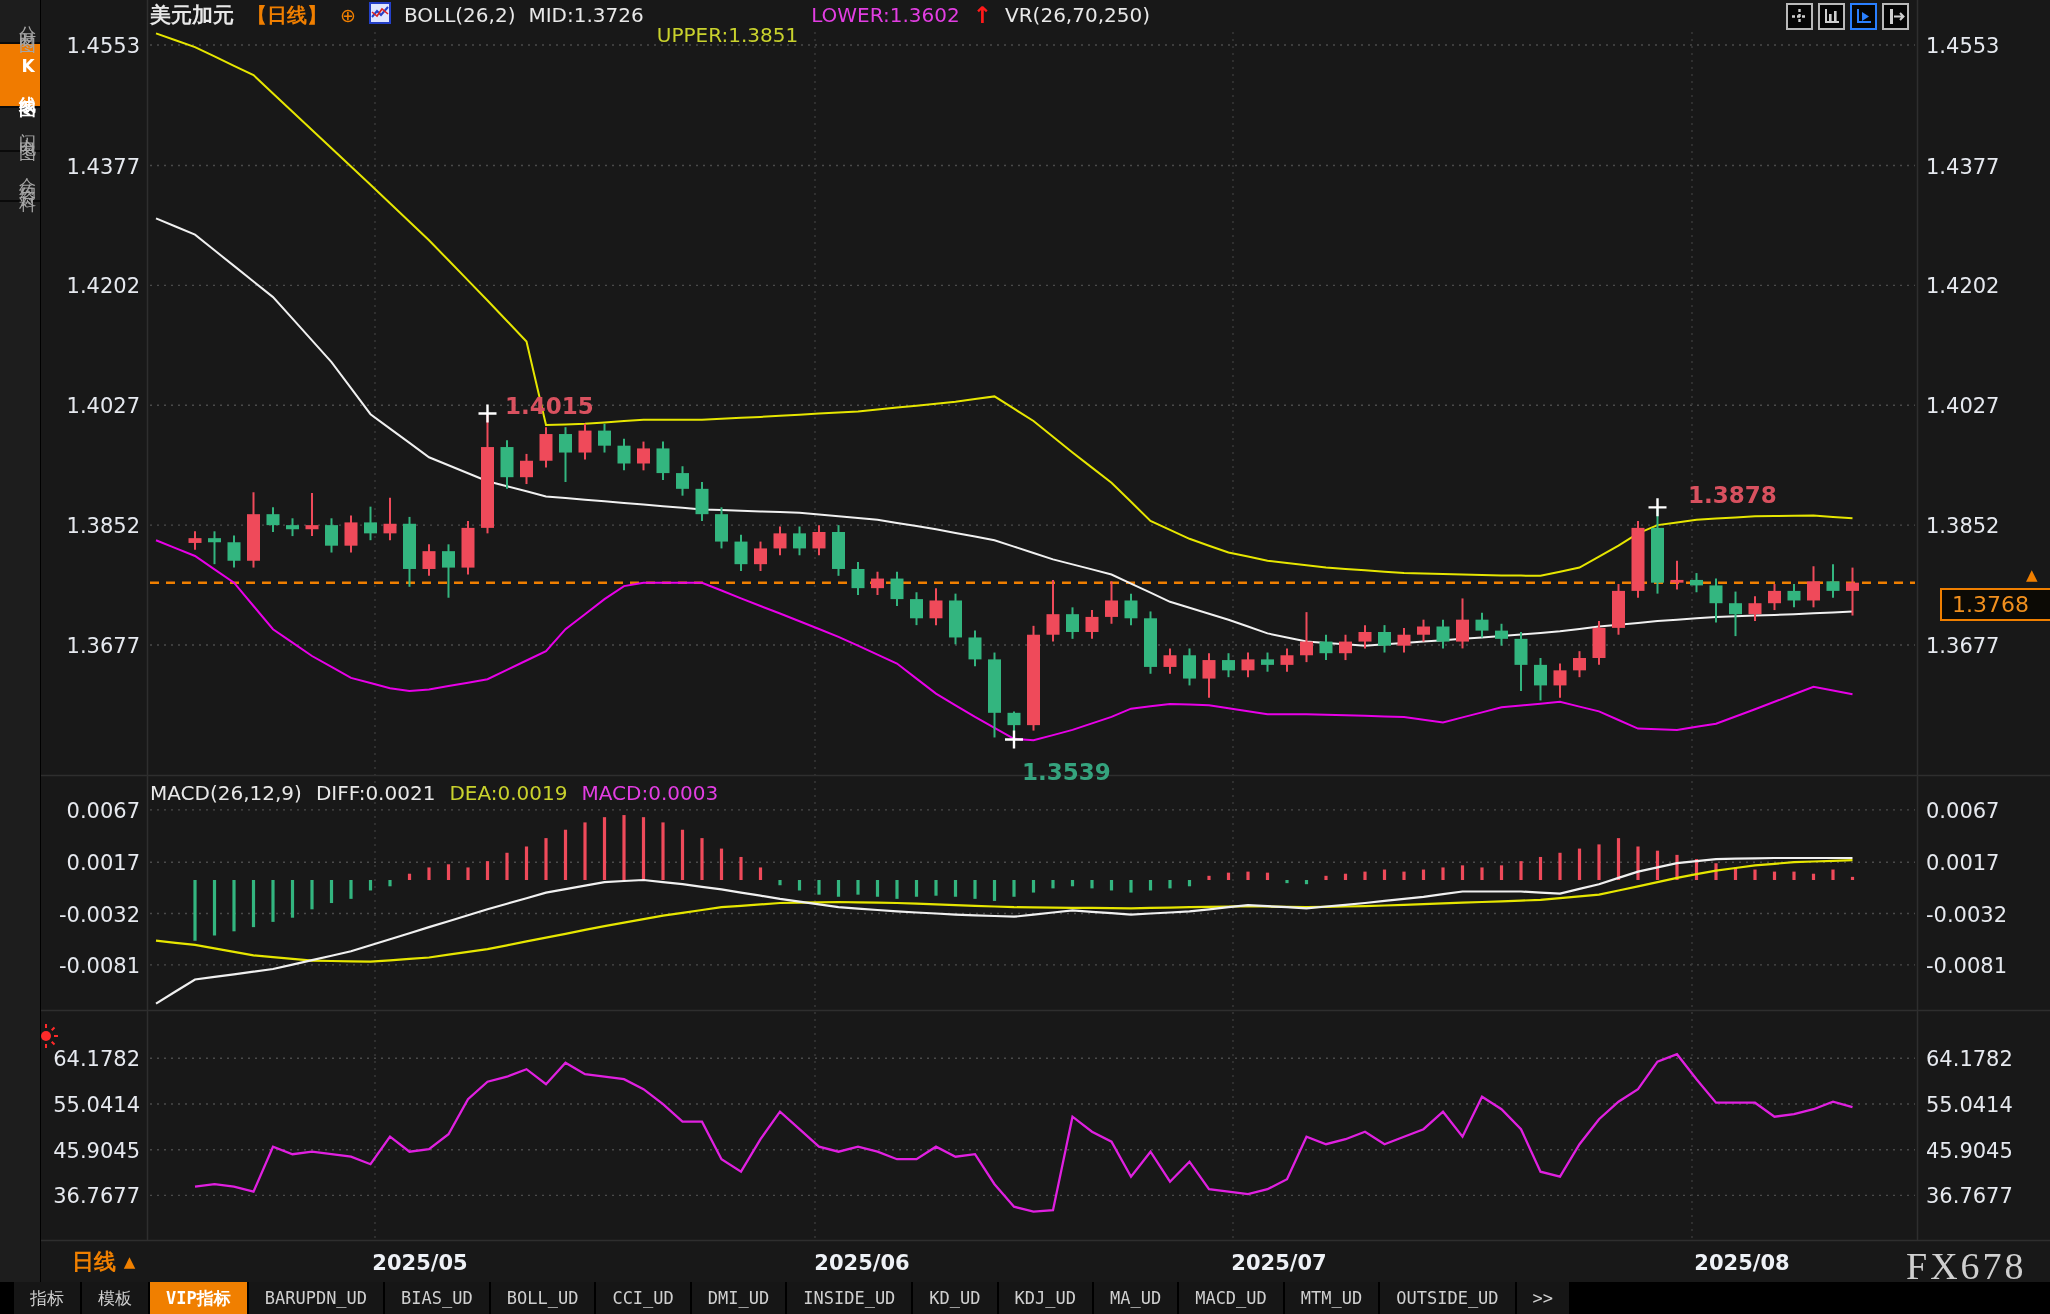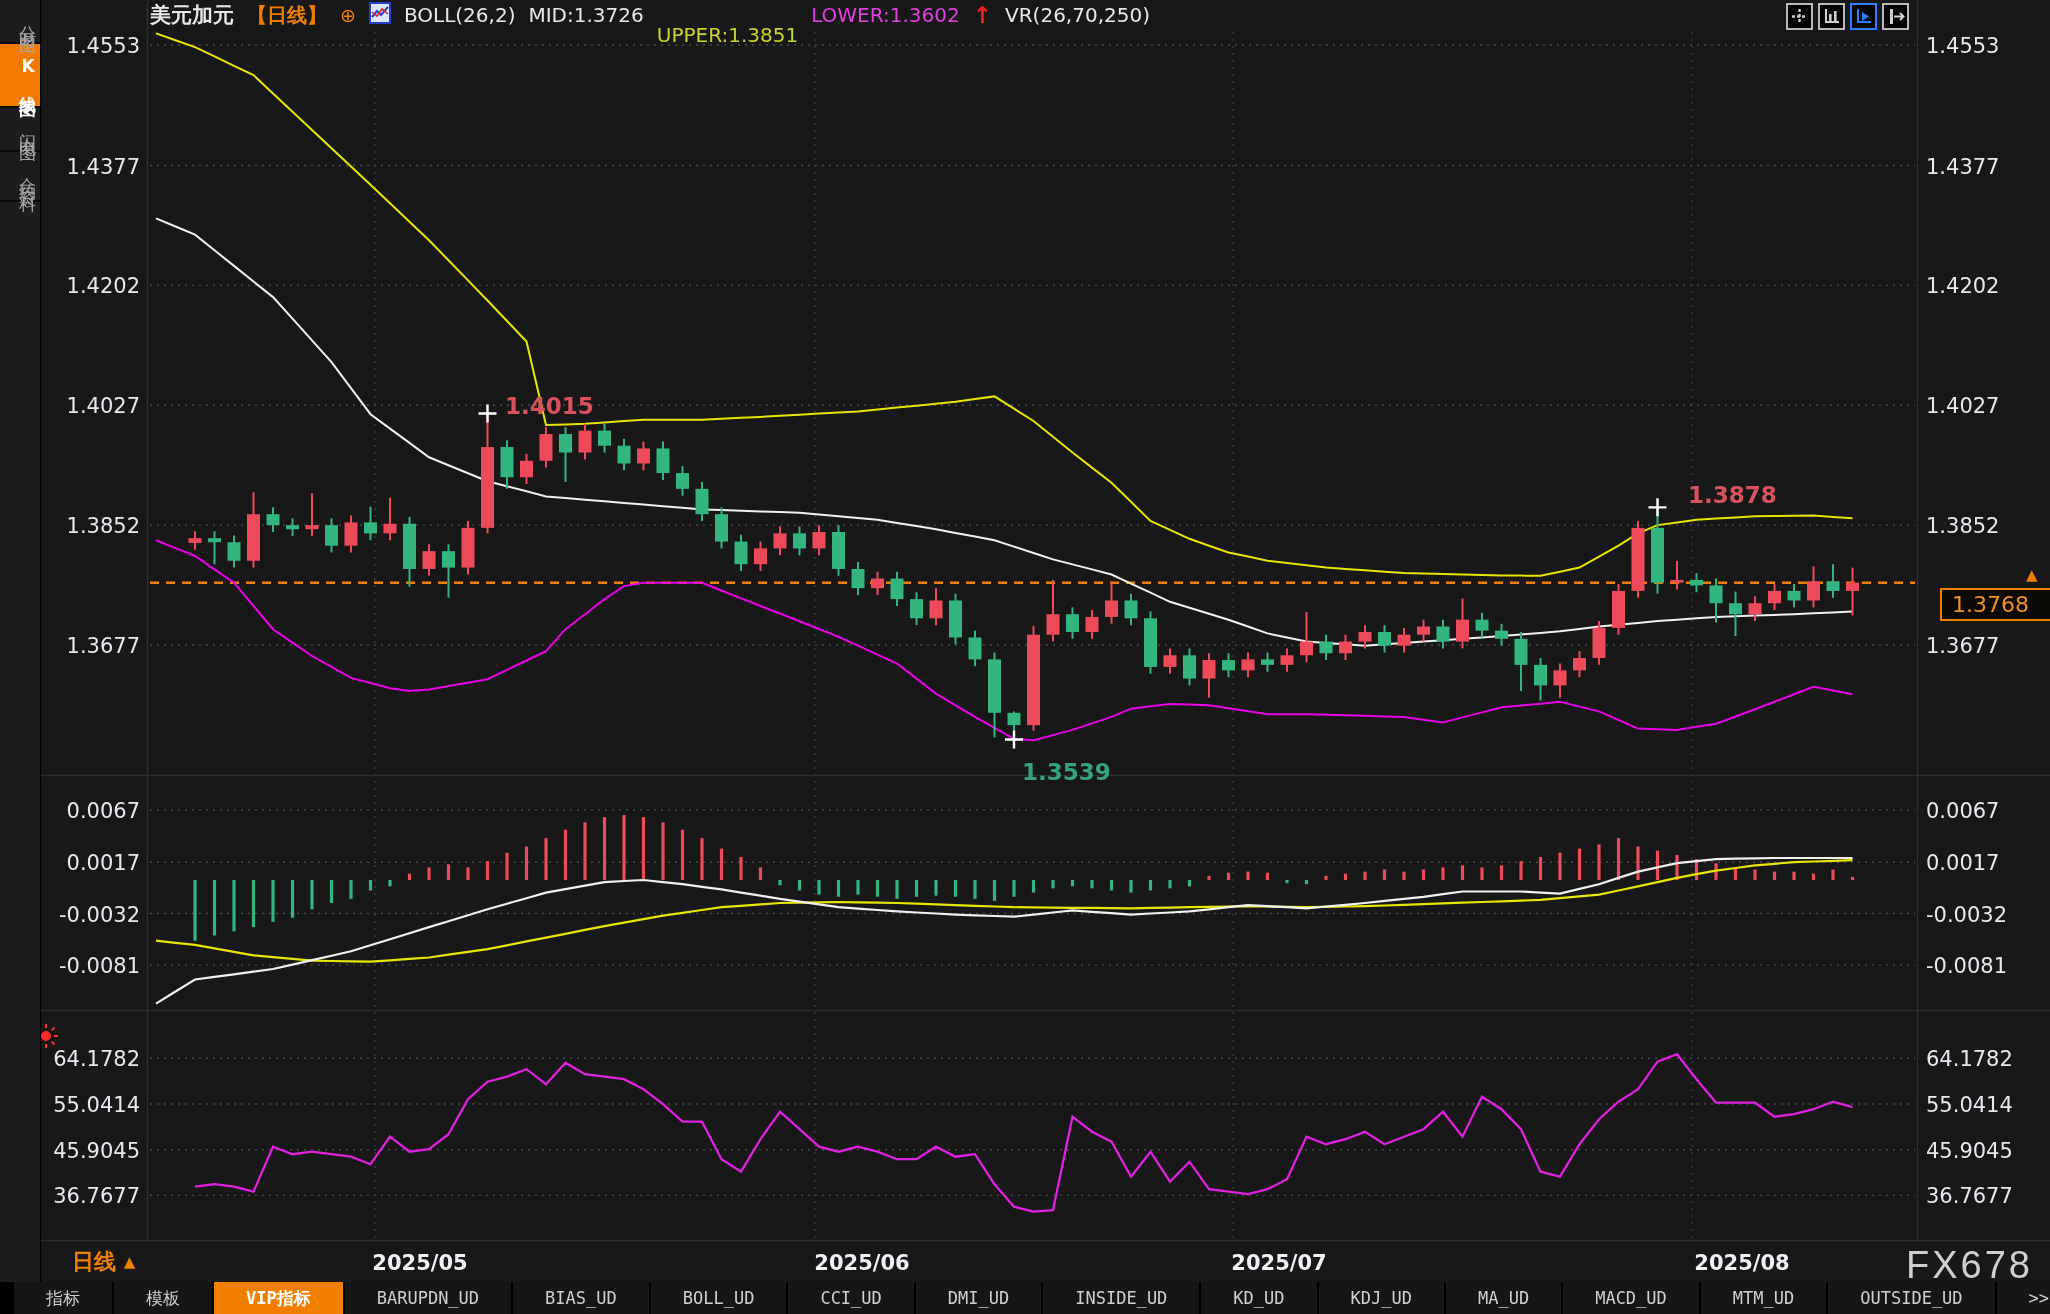--- a/index.html
+++ b/index.html
@@ -36,26 +36,26 @@
   
   #price-box{position:absolute;left:1916px;top:588px;width:130px;height:33px;box-sizing:border-box;
              border:2px solid #f07f00;background:rgba(10,8,2,.85);color:#f2901e;font-size:22px;
              line-height:29px;padding-left:10px;z-index:6;font-weight:500;margin-left:24px;}
   #price-arrow{position:absolute;left:2026px;top:566px;color:#f07f00;font-size:15px;z-index:6;}
   
   #bottom-left{position:absolute;left:72px;top:1247px;color:#f08000;font-weight:bold;
                font-size:22px;z-index:6;}
   #bottom-left .arr{font-size:15px;vertical-align:2px;}
   #watermark{position:absolute;left:1906px;top:1244px;color:#cfcfcf;font-size:38px;
-             letter-spacing:3px;z-index:6;font-family:Liberation Sans, sans-serif;}
+             letter-spacing:3px;z-index:6;font-family:Liberation Serif, serif;}
   
   #toolbar{position:absolute;left:0;top:1282px;width:2050px;height:32px;background:#000;
            display:flex;gap:2px;padding-left:14px;box-sizing:border-box;z-index:10;
            font-family:"DejaVu Sans Mono","Liberation Mono",monospace;}
-  .tab{background:#161616;color:#cfcfcf;font-size:17px;line-height:32px;padding:0 32px;
+  .tab{background:#161616;color:#cfcfcf;font-size:17px;line-height:32px;padding:0 16px;
        cursor:pointer;white-space:nowrap;}
   .tab.active{background:#f07f00;color:#fff;font-weight:bold;}
 </style>
 </head>
 <body>
 
 <div id="app">
 
   <svg id="chart-svg" width="2050" height="1314">
       <defs>
@@ -461,20 +461,26 @@
       </svg>
     </span>
     <span class="tr-icon">
       <svg width="19" height="19" viewBox="0 0 19 19">
         <rect x="4" y="2" width="3" height="15" fill="#cfcfcf"></rect>
         <path d="M8 9.5h9M14 6l3.5 3.5L14 13" stroke="#cfcfcf" stroke-width="2" fill="none"></path>
       </svg>
     </span>
   </div>
 
+  <div class="panel-header" style="left:150px;top:781px;">
+    <span>MACD(26,12,9)</span>
+    <span>DIFF:0.0021</span>
+    <span class="ph-yellow">DEA:0.0019</span>
+    <span class="ph-magenta">MACD:0.0003</span>
+  </div>
 
 
   <span id="sun-icon">
     <svg width="28" height="28" viewBox="0 0 28 28">
       <circle cx="14" cy="14" r="5" fill="#ff2a2a"></circle>
       <g stroke="#ff2a2a" stroke-width="2">
         <path d="M14 2v4M14 22v4M2 14h4M22 14h4M5.5 5.5l2.8 2.8M19.7 19.7l2.8 2.8M22.5 5.5l-2.8 2.8M8.3 19.7l-2.8 2.8"></path>
       </g>
     </svg>
   </span>

